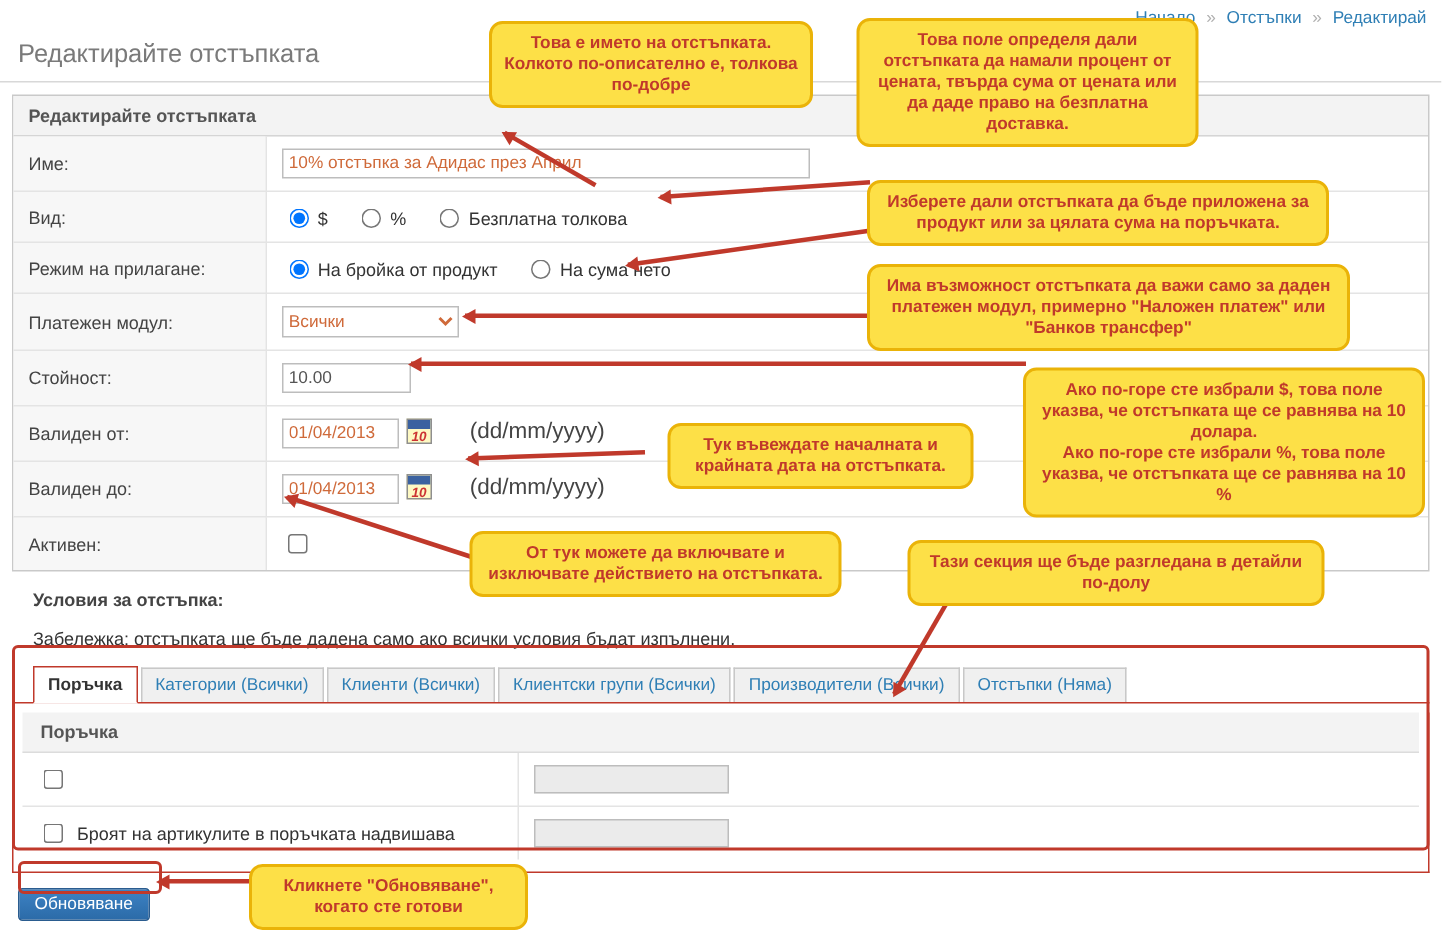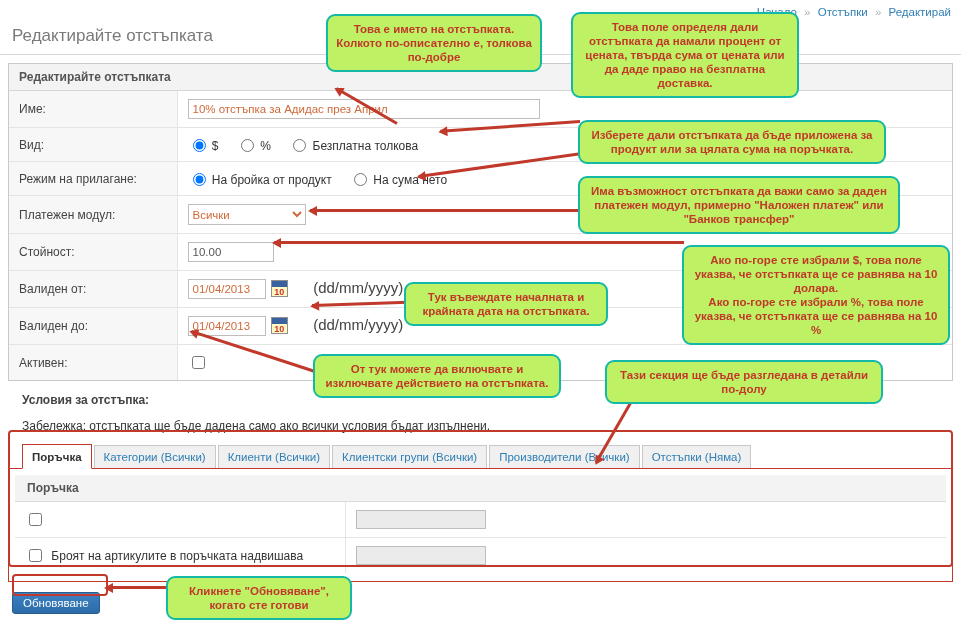--- a/index.html
+++ b/index.html
@@ -95,20 +95,21 @@
     border: 1px solid #8f8f8f;
     background: #fef9c3;
     vertical-align: -4px;
     margin-left: 2px;
     position: relative;
     font-size: 8px;
     line-height: 8px;
     color: #c00;
     text-align: center;
     overflow: hidden;
+    font-style: italic;
   }
   .cal-icon .top {
     display:block; height: 6px; background:#3b62a0; width:100%;
   }
   .cal-icon .num { display:block; font-weight:bold; font-size:9px; line-height:10px; color:#c33; }
 
   
   .cond-title {
     font-weight: bold;
     font-size: 12px;
@@ -192,23 +193,23 @@
     border-radius: 3px;
     color: #fff;
     font-size: 11.5px;
     padding: 4px 10px;
     cursor: pointer;
   }
 
   
   .callout {
     position: absolute;
-    border: 2px solid #14b8a6;
+    border: 2px solid #eab308;
     border-radius: 9px;
-    background: #bef264;
+    background: #fde047;
     color: #c0392b;
     font-weight: bold;
     font-size: 11.5px;
     line-height: 14px;
     text-align: center;
     padding: 6px 8px;
     z-index: 30;
   }
   .arrow {
     position: absolute;
@@ -385,21 +386,21 @@
 <div class="arrow" style="left:580px; top:209px; width:270px; transform:rotate(180deg);"></div>
 <div class="callout" style="left:578px; top:176px; width:322px;">Има възможност отстъпката да важи само за даден платежен модул, примерно "Наложен платеж" или "Банков трансфер"</div>
 
 <div class="arrow" style="left:684px; top:241px; width:410px; transform:rotate(180deg);"></div>
 <div class="callout" style="left:682px; top:245px; width:268px; text-align:center;">
   <span>Ако по-горе сте избрали $, това поле указва, че отстъпката ще се равнява на 10 долара.</span><br>
   <span>Ако по-горе сте избрали %, това поле указва, че отстъпката ще се равнява на 10 %</span>
 </div>
 
 <div class="arrow" style="left:430px; top:300px; width:118px; transform:rotate(178deg);"></div>
-<div class="callout" style="left:404px; top:282px; width:204px;">Тук въвеждате началната и крайната дата на отстъпката.</div>
+<div class="callout" style="left:445px; top:282px; width:204px;">Тук въвеждате началната и крайната дата на отстъпката.</div>
 
 <div class="arrow" style="left:315px; top:370px; width:130px; transform:rotate(-162deg);"></div>
 <div class="callout" style="left:313px; top:354px; width:248px;">От тук можете да включвате и изключвате действието на отстъпката.</div>
 
 <div class="arrow" style="left:636px; top:392px; width:80px; transform:rotate(120deg);"></div>
 <div class="callout" style="left:605px; top:360px; width:278px;">Тази секция ще бъде разгледана в детайли по-долу</div>
 
 <div class="arrow" style="left:168px; top:586px; width:62px; transform:rotate(180deg);"></div>
 <div class="callout" style="left:166px; top:576px; width:186px;">Кликнете "Обновяване", когато сте готови</div>
 

